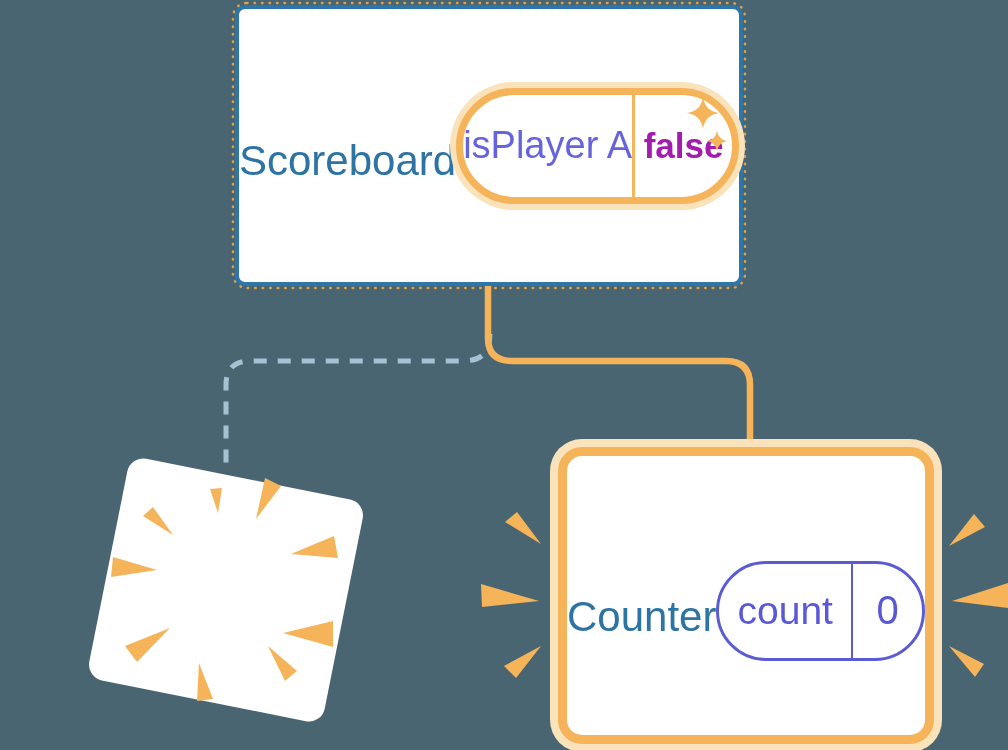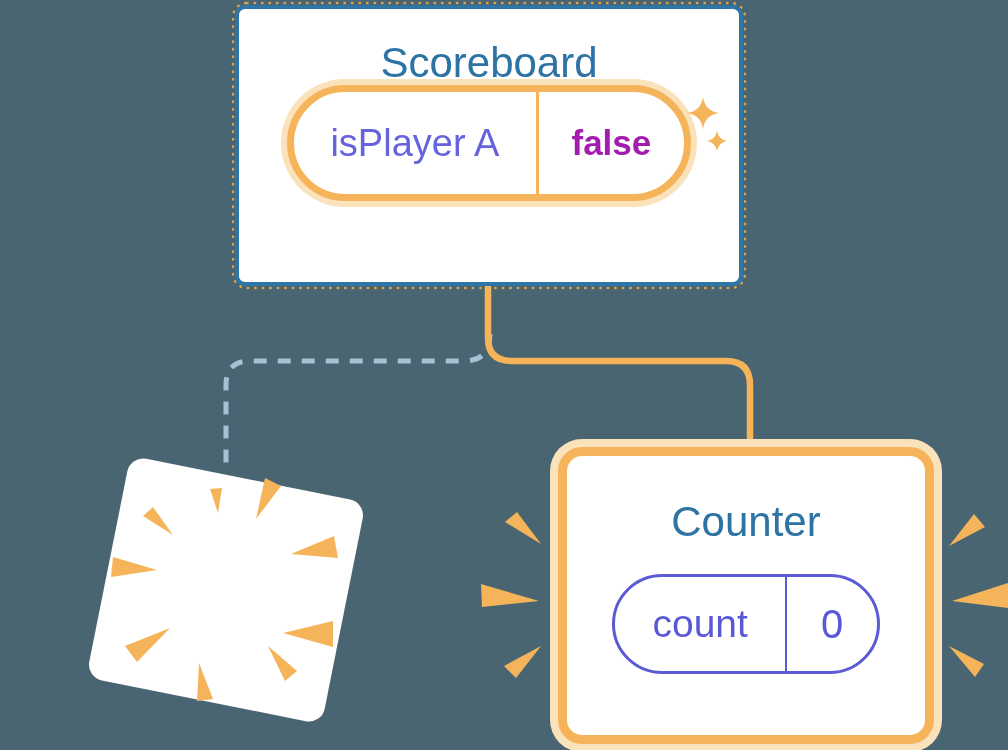--- a/index.html
+++ b/index.html
@@ -14,21 +14,21 @@
   svg.layer {
     position: absolute;
     left: 0; top: 0;
     pointer-events: none;
   }
   .card {
     position: absolute;
     box-sizing: border-box;
     background: #ffffff;
     display: flex;
-    flex-direction: column;
+    flex-direction: row;
     align-items: center;
     z-index: 2;
   }
   .card.scoreboard {
     left: 235px; top: 5px;
     width: 508px; height: 281px;
     border: 4px solid #2e76a8;
     border-radius: 10px;
   }
   .card.counter {

